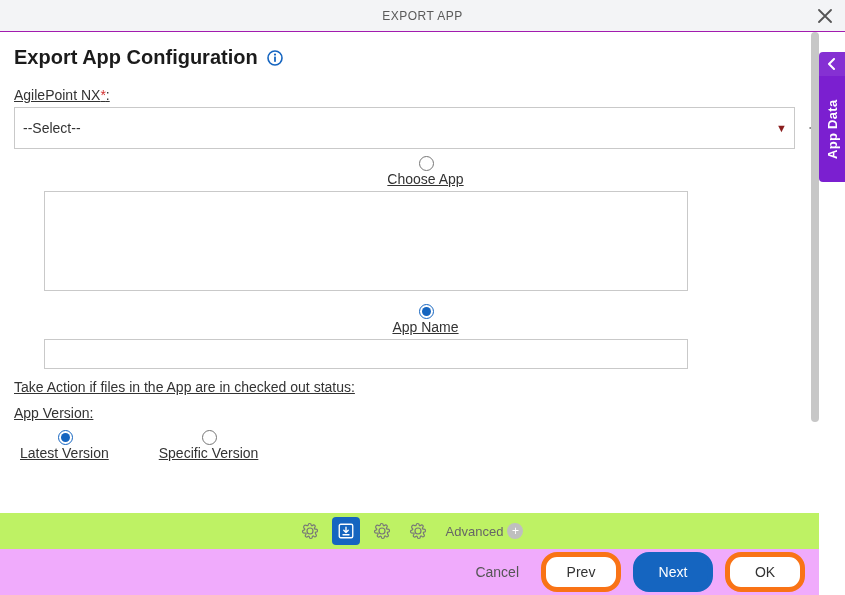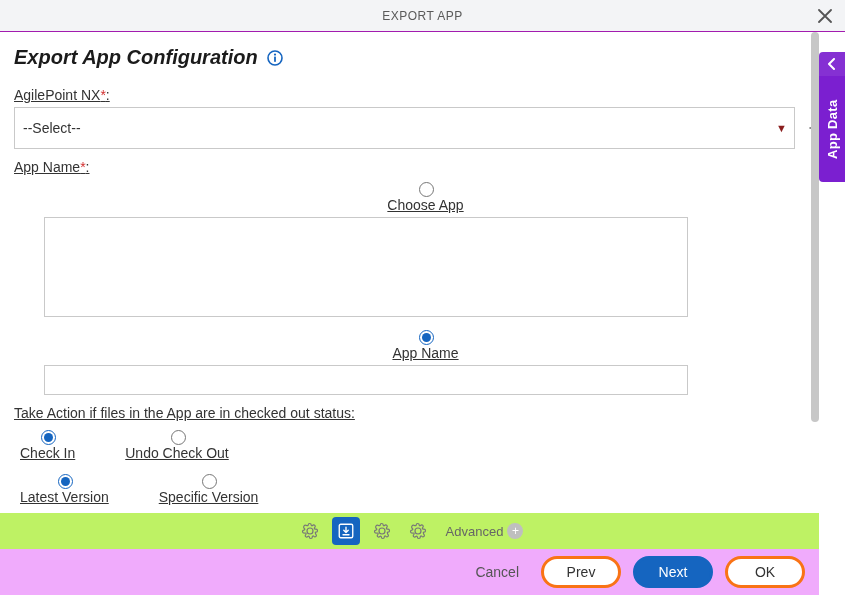--- a/index.html
+++ b/index.html
@@ -36,21 +36,20 @@
   .page-title-row {
     display: flex;
     align-items: center;
     gap: 8px;
     padding: 14px 14px 8px 14px;
   }
   .page-title {
     font-size: 20px;
     font-weight: 600;
     color: #1b1b1b;
-    font-style: italic;
   }
   .info-icon {
     width: 18px; height: 18px;
     display: inline-flex; align-items:center; justify-content:center;
     color: #1565c0;
   }
   .content {
     padding: 0 14px;
     height: 460px;
     overflow-y: auto;
@@ -184,23 +183,23 @@
     background: #f0abfc;
   }
   .link-btn {
     color: #555;
     cursor: pointer;
     font-size: 14px;
     padding: 6px 10px;
   }
   .pill-btn {
     min-width: 80px;
-    height: 32px;
+    height: 40px;
     border-radius: 16px;
-    border: 3px solid #f97316;
+    border: 5px solid #f97316;
     background: #fff;
     color: #333;
     display:flex; align-items:center; justify-content:center;
     font-size: 14px;
     cursor: pointer;
     padding: 0 20px;
   }
   .pill-btn.primary {
     background: #1565c0;
     border-color: #1565c0;
@@ -286,47 +285,35 @@
       </select>
       <span class="select-caret">▼</span>
     </div>
     <div class="add-btn">
       <svg width="18" height="18" viewBox="0 0 18 18">
           <path d="M9 2 V16 M2 9 H16" stroke="currentColor" stroke-width="1.6" stroke-linecap="round"></path>
         </svg>
     </div>
   </div>
 
-  <div class="field-label">
-    <span>App Name</span><span class="req">*</span>:
-  </div>
   <div class="radio-row">
     <input type="radio" name="appmode" style="">
     <label>Choose App</label>
   </div>
   <div class="app-list"></div>
 
   <div class="radio-row">
     <input type="radio" name="appmode" checked="" style="">
     <label>App Name</label>
   </div>
   <input type="text" class="app-name-input" style="">
 
   <div class="field-label">Take Action if files in the App are in checked out status:</div>
-  <div class="inline-radio-group">
-    <div class="radio-row">
-      <input type="radio" name="takeaction" checked="" style="">
-      <label>Check In</label>
-    </div>
-    <div class="radio-row">
-      <input type="radio" name="takeaction" style="">
-      <label>Undo Check Out</label>
-    </div>
-  </div>
-
+
+  <div class="field-label">App Version:</div>
   <div class="inline-radio-group">
     <div class="radio-row">
       <input type="radio" name="ver" checked="" style="">
       <label>Latest Version</label>
     </div>
     <div class="radio-row">
       <input type="radio" name="ver" style="">
       <label>Specific Version</label>
     </div>
   </div>

